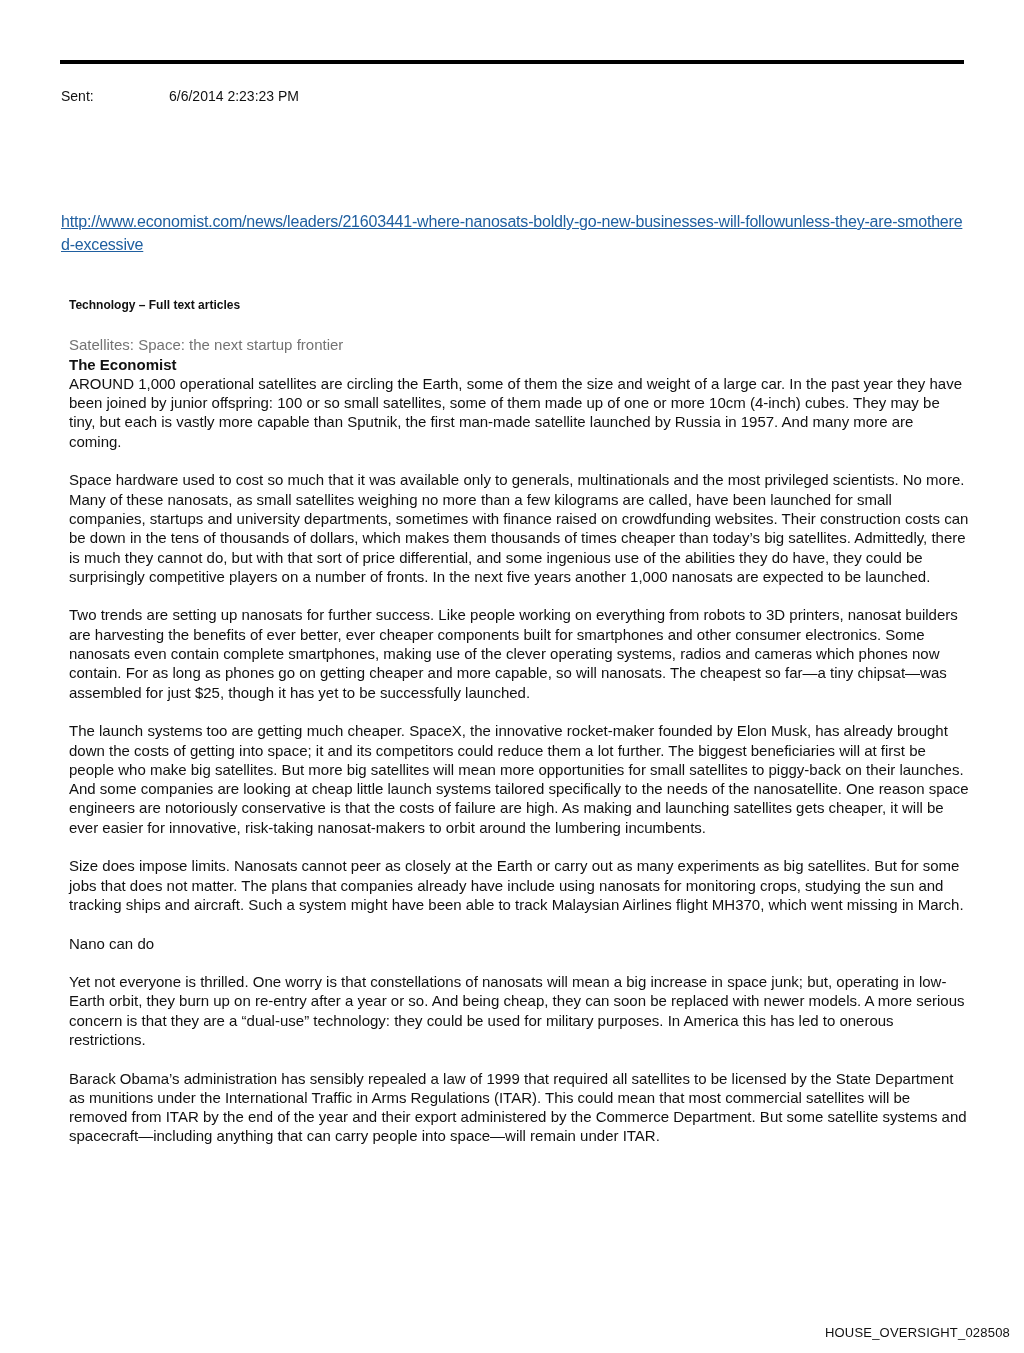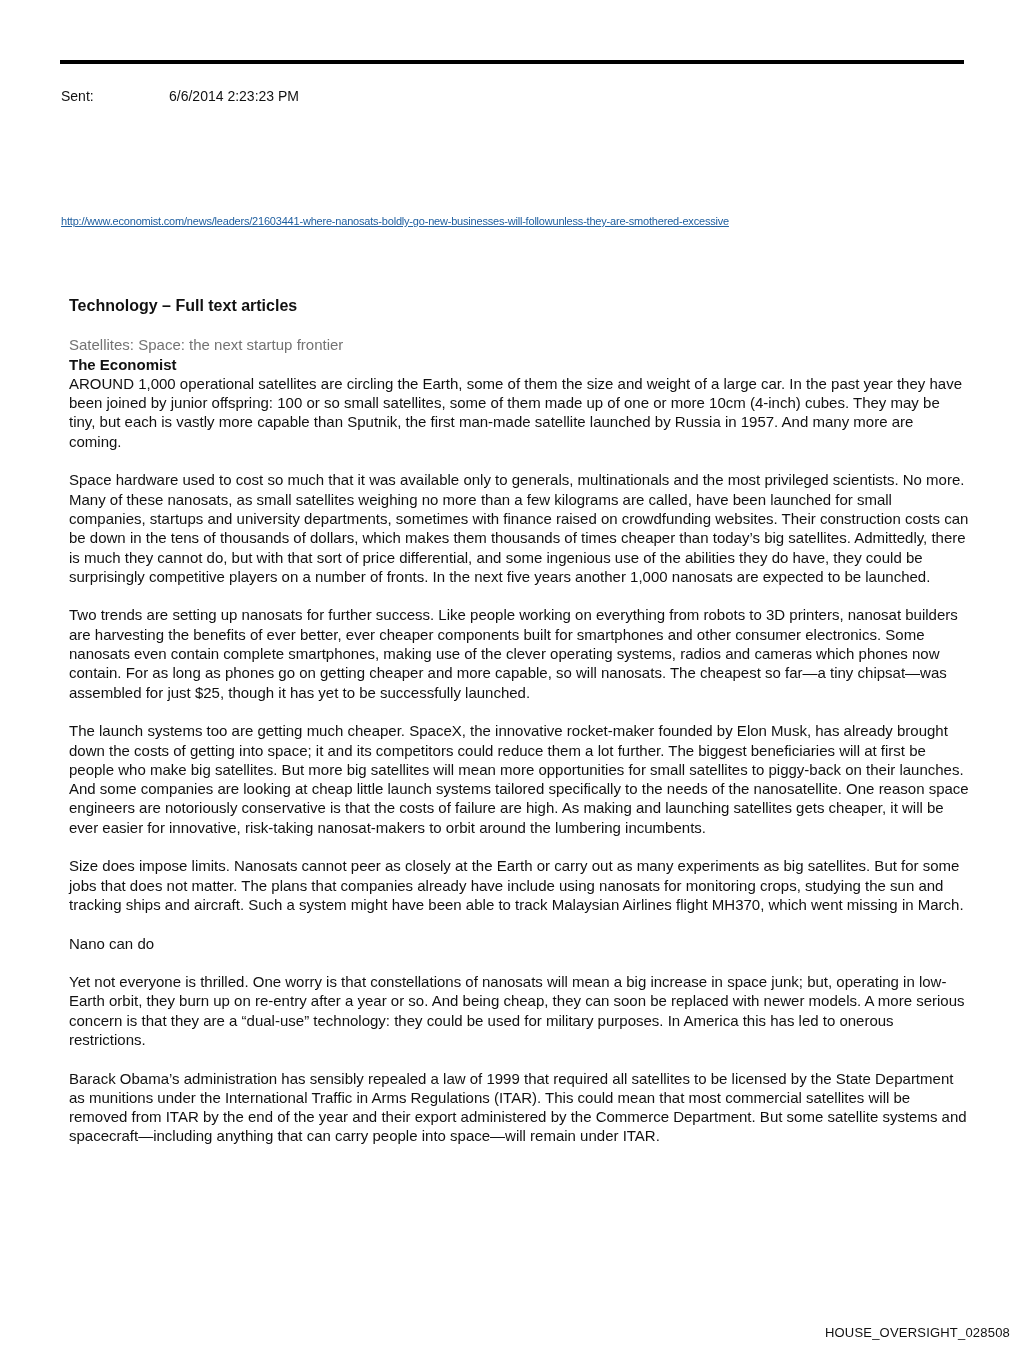--- a/index.html
+++ b/index.html
@@ -2,23 +2,23 @@
 <html><head>
 <meta charset="utf-8">
 <style>
   html,body{margin:0;padding:0;background:#fff;}
   body{width:1024px;height:1353px;position:relative;overflow:hidden;color:#111;}
   .rule{position:absolute;left:60px;top:60px;width:904px;height:4px;background:#000;}
   .hdr{position:absolute;left:61px;top:86px;font-family:"Liberation Sans",sans-serif;font-size:14px;line-height:20.5px;}
   .hdr-row{display:flex;}
   .hdr-label{width:108px;}
   .redact{display:inline-block;width:172px;height:15px;background:#000;vertical-align:-2px;margin-left:4px;}
-  .url{position:absolute;left:61px;top:210px;width:910px;font-family:"Liberation Sans",sans-serif;font-size:11px;line-height:23px;color:#1f5fa0;text-decoration:underline;word-break:break-all;letter-spacing:-0.2px;}
+  .url{position:absolute;left:61px;top:210px;width:910px;font-family:"Liberation Sans",sans-serif;font-size:16px;line-height:23px;color:#1f5fa0;text-decoration:underline;word-break:break-all;letter-spacing:-0.2px;}
   .article{position:absolute;left:69px;top:296px;width:900px;font-family:"Liberation Sans",sans-serif;font-size:15px;line-height:19.3px;}
-  .sec-title{font-weight:bold;font-size:16px;margin:0 0 20px 0;}
+  .sec-title{font-weight:bold;font-size:12px;margin:0 0 20px 0;}
   .art-link{color:#737373;display:block;}
   .source{font-weight:bold;}
   p{margin:0 0 19.3px 0;}
   .footer{position:absolute;right:14px;top:1325px;font-family:"Liberation Sans",sans-serif;font-size:13px;letter-spacing:0.2px;}
 </style>
 </head>
 <body>
 
 <div class="rule"></div>
 

